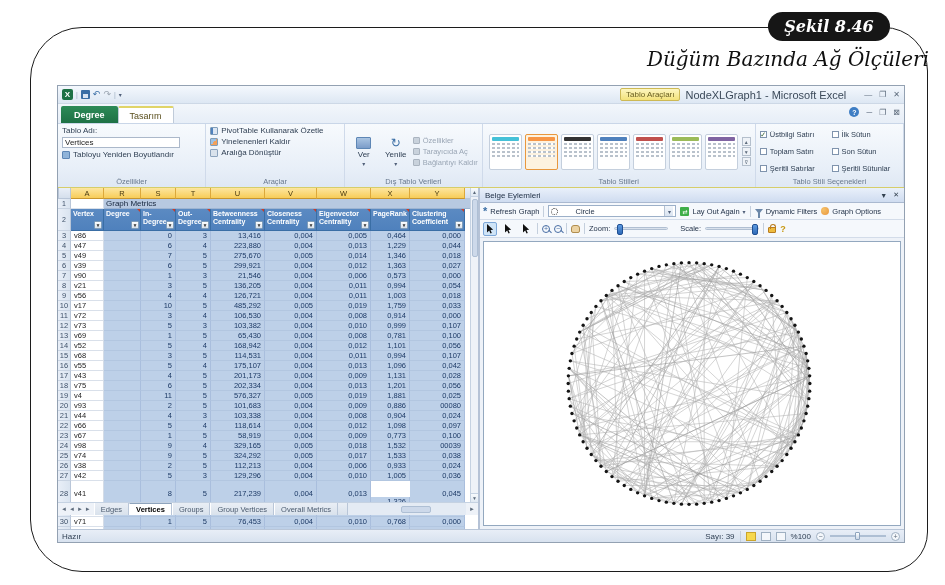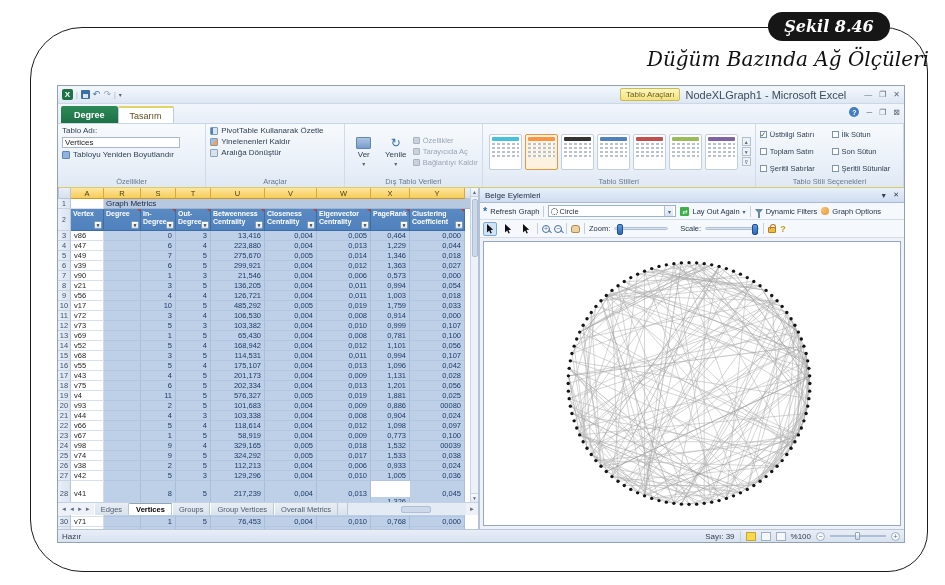--- a/index.html
+++ b/index.html
@@ -162,21 +162,21 @@
   #pane-title .pctrl{margin-left:auto;display:flex;gap:6px;color:#33414f;font-size:7px;align-items:center}
   .ptoolbar{background:#f5f8fc;border-bottom:1px solid #d3dce9;display:flex;align-items:center;
     padding:0 3px;gap:4px;font-size:7.5px;color:#1e2e45;flex:0 0 auto}
   #ptb1{height:17px}
   #ptb2{height:18px}
   .tsep{width:1px;height:11px;background:#c4cfdd}
   .titem{display:flex;align-items:center;gap:3px;white-space:nowrap}
   .ast{color:#3a6ea5;font-weight:bold;font-size:11px;line-height:8px}
   .ring{width:7px;height:7px;border:1px dotted #444;border-radius:50%}
   .combo{width:128px;height:12px;background:#fff;border:1px solid #9cb0c9;display:flex;align-items:center;
-    gap:1px;padding:0 2px}
+    gap:17px;padding:0 2px}
   .combo .ddk{margin-left:auto;background:linear-gradient(#f2f6fb,#d9e3f0);border-left:1px solid #b4c1d2;
     width:9px;height:10px;display:flex;align-items:center;justify-content:center}
   .green-ic{width:9px;height:9px;background:#3fae49;border-radius:1px;color:#fff;font-size:6px;
     display:flex;align-items:center;justify-content:center}
   .funnel{width:0;height:0;border-left:4px solid transparent;border-right:4px solid transparent;
     border-top:5px solid #6b87a8;position:relative}
   .funnel::after{content:'';position:absolute;left:-1px;top:-1px;width:2px;height:5px;background:#6b87a8}
   .palette{width:8px;height:8px;border-radius:50%;background:radial-gradient(circle at 30% 30%,#f6c169,#e8973d)}
   .toolbtn{width:14px;height:14px;display:flex;align-items:center;justify-content:center;border-radius:2px}
   .toolbtn.sel{background:#cfe4f7;border:1px solid #7da7d8}

